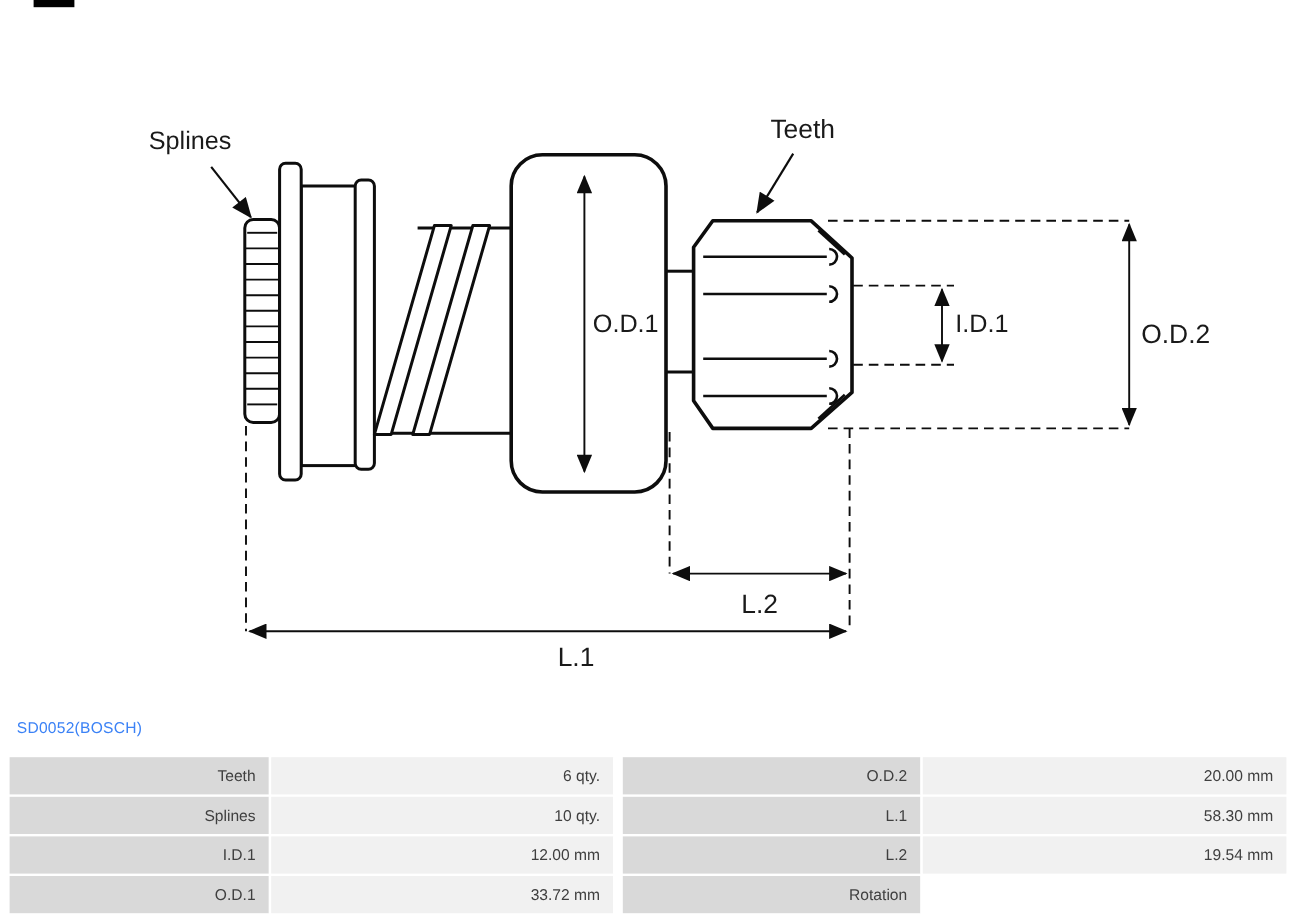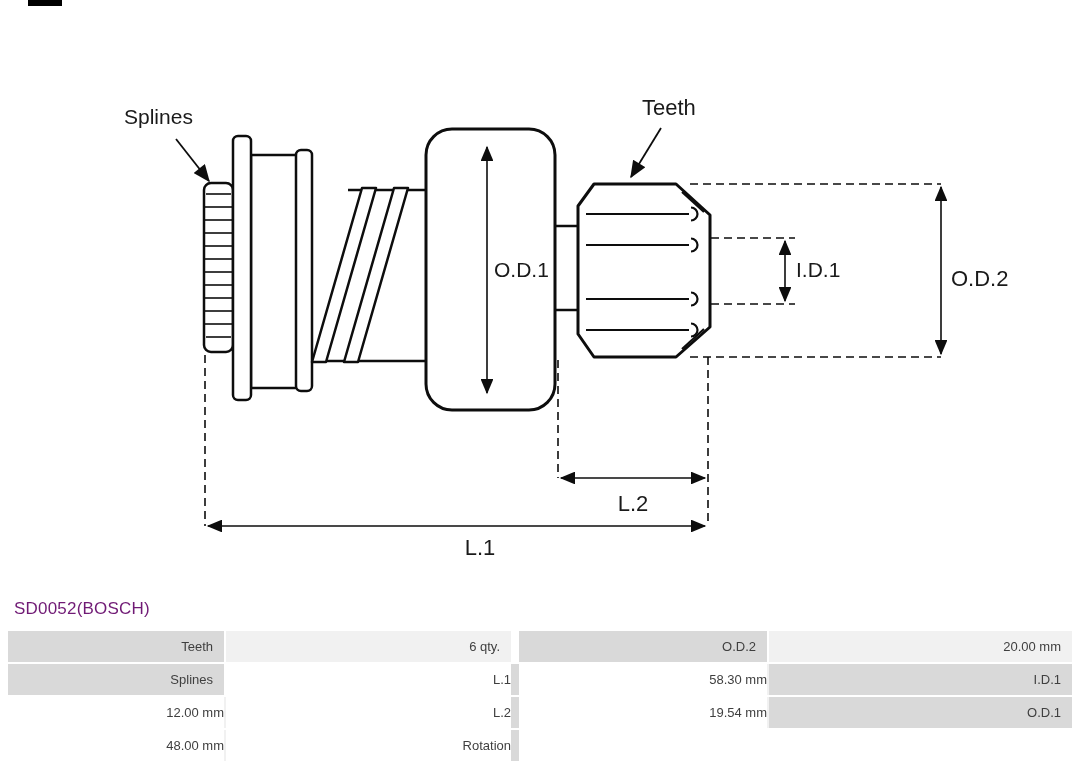--- a/index.html
+++ b/index.html
@@ -1,20 +1,20 @@
 <!DOCTYPE html>
 <html><head>
 <meta charset="utf-8">
 <style>
   *{margin:0;padding:0;box-sizing:border-box;}
   html,body{width:1080px;height:767px;background:#ffffff;font-family:"Liberation Sans",sans-serif;}
   .page{position:relative;width:1080px;height:767px;background:#ffffff;overflow:hidden;}
   .logo-fragment{position:absolute;left:28px;top:0;width:34px;height:6px;background:#000;}
   .diagram{position:absolute;left:0;top:0;width:1080px;height:580px;}
-  .part-title{position:absolute;left:14px;top:599px;font-size:17px;color:#701a75;letter-spacing:.2px;}
+  .part-title{position:absolute;left:14px;top:599px;font-size:13px;color:#3b82f6;letter-spacing:.2px;}
   .spec-table{
     position:absolute;left:8px;top:631px;width:1064px;
     display:grid;
     grid-template-columns:216px 2px 285px 8px 248px 2px 303px;
     grid-auto-rows:31px;row-gap:2px;
     font-size:13px;color:#3f3f3f;
   }
   .cell{display:flex;align-items:center;justify-content:flex-end;padding-right:11px;white-space:nowrap;}
   .cell.lab{background:#d9d9d9;}
   .cell.val{background:#f1f1f1;}
@@ -142,34 +142,35 @@
     <div class="cell lab">Teeth</div>
       <div class="sp"></div>
     <div class="cell val">6 qty.</div>
       <div class="sp"></div>
     <div class="cell lab">O.D.2</div>
       <div class="sp"></div>
     <div class="cell val">20.00 mm</div>
 
     <div class="cell lab">Splines</div>
       <div class="sp"></div>
+    <div class="cell val">10 qty.</div>
       <div class="sp"></div>
     <div class="cell lab">L.1</div>
       <div class="sp"></div>
     <div class="cell val">58.30 mm</div>
 
     <div class="cell lab">I.D.1</div>
       <div class="sp"></div>
     <div class="cell val">12.00 mm</div>
       <div class="sp"></div>
     <div class="cell lab">L.2</div>
       <div class="sp"></div>
     <div class="cell val">19.54 mm</div>
 
     <div class="cell lab">O.D.1</div>
       <div class="sp"></div>
-    <div class="cell val">48.00 mm</div>
+    <div class="cell val">33.72 mm</div>
       <div class="sp"></div>
     <div class="cell lab">Rotation</div>
       <div class="sp"></div>
   </div>
 
 </div>
 
 </body></html>

